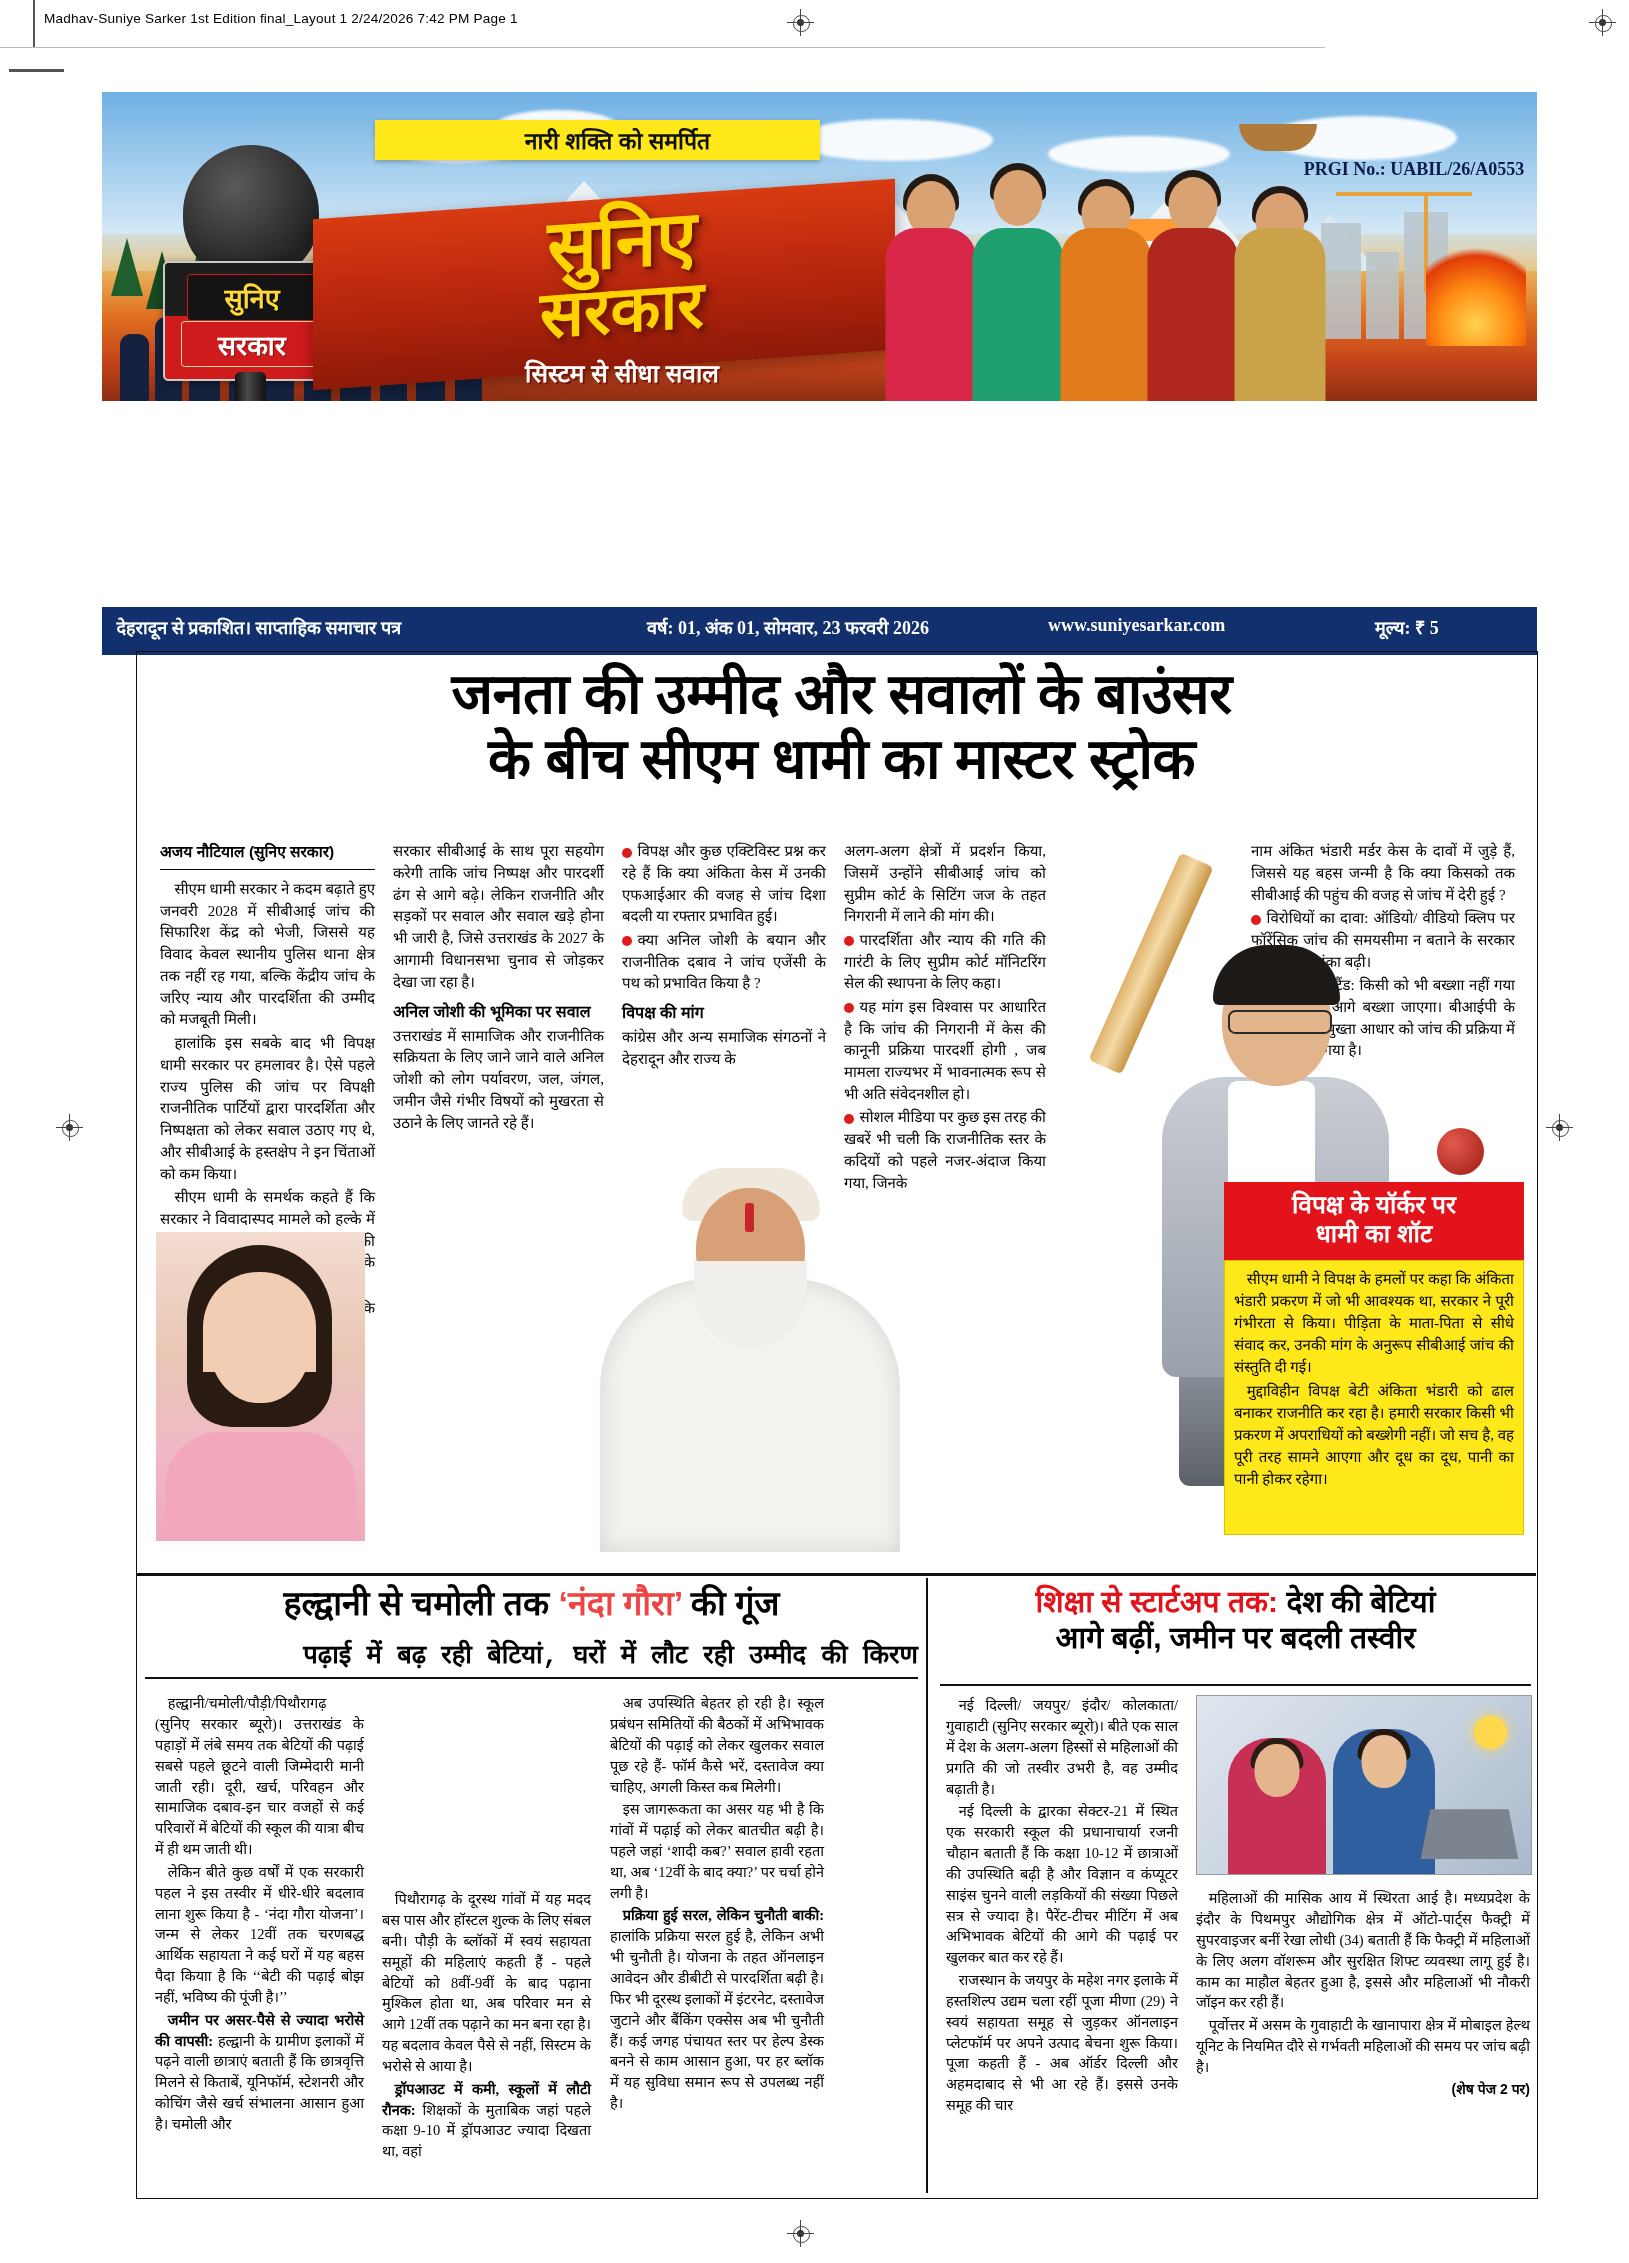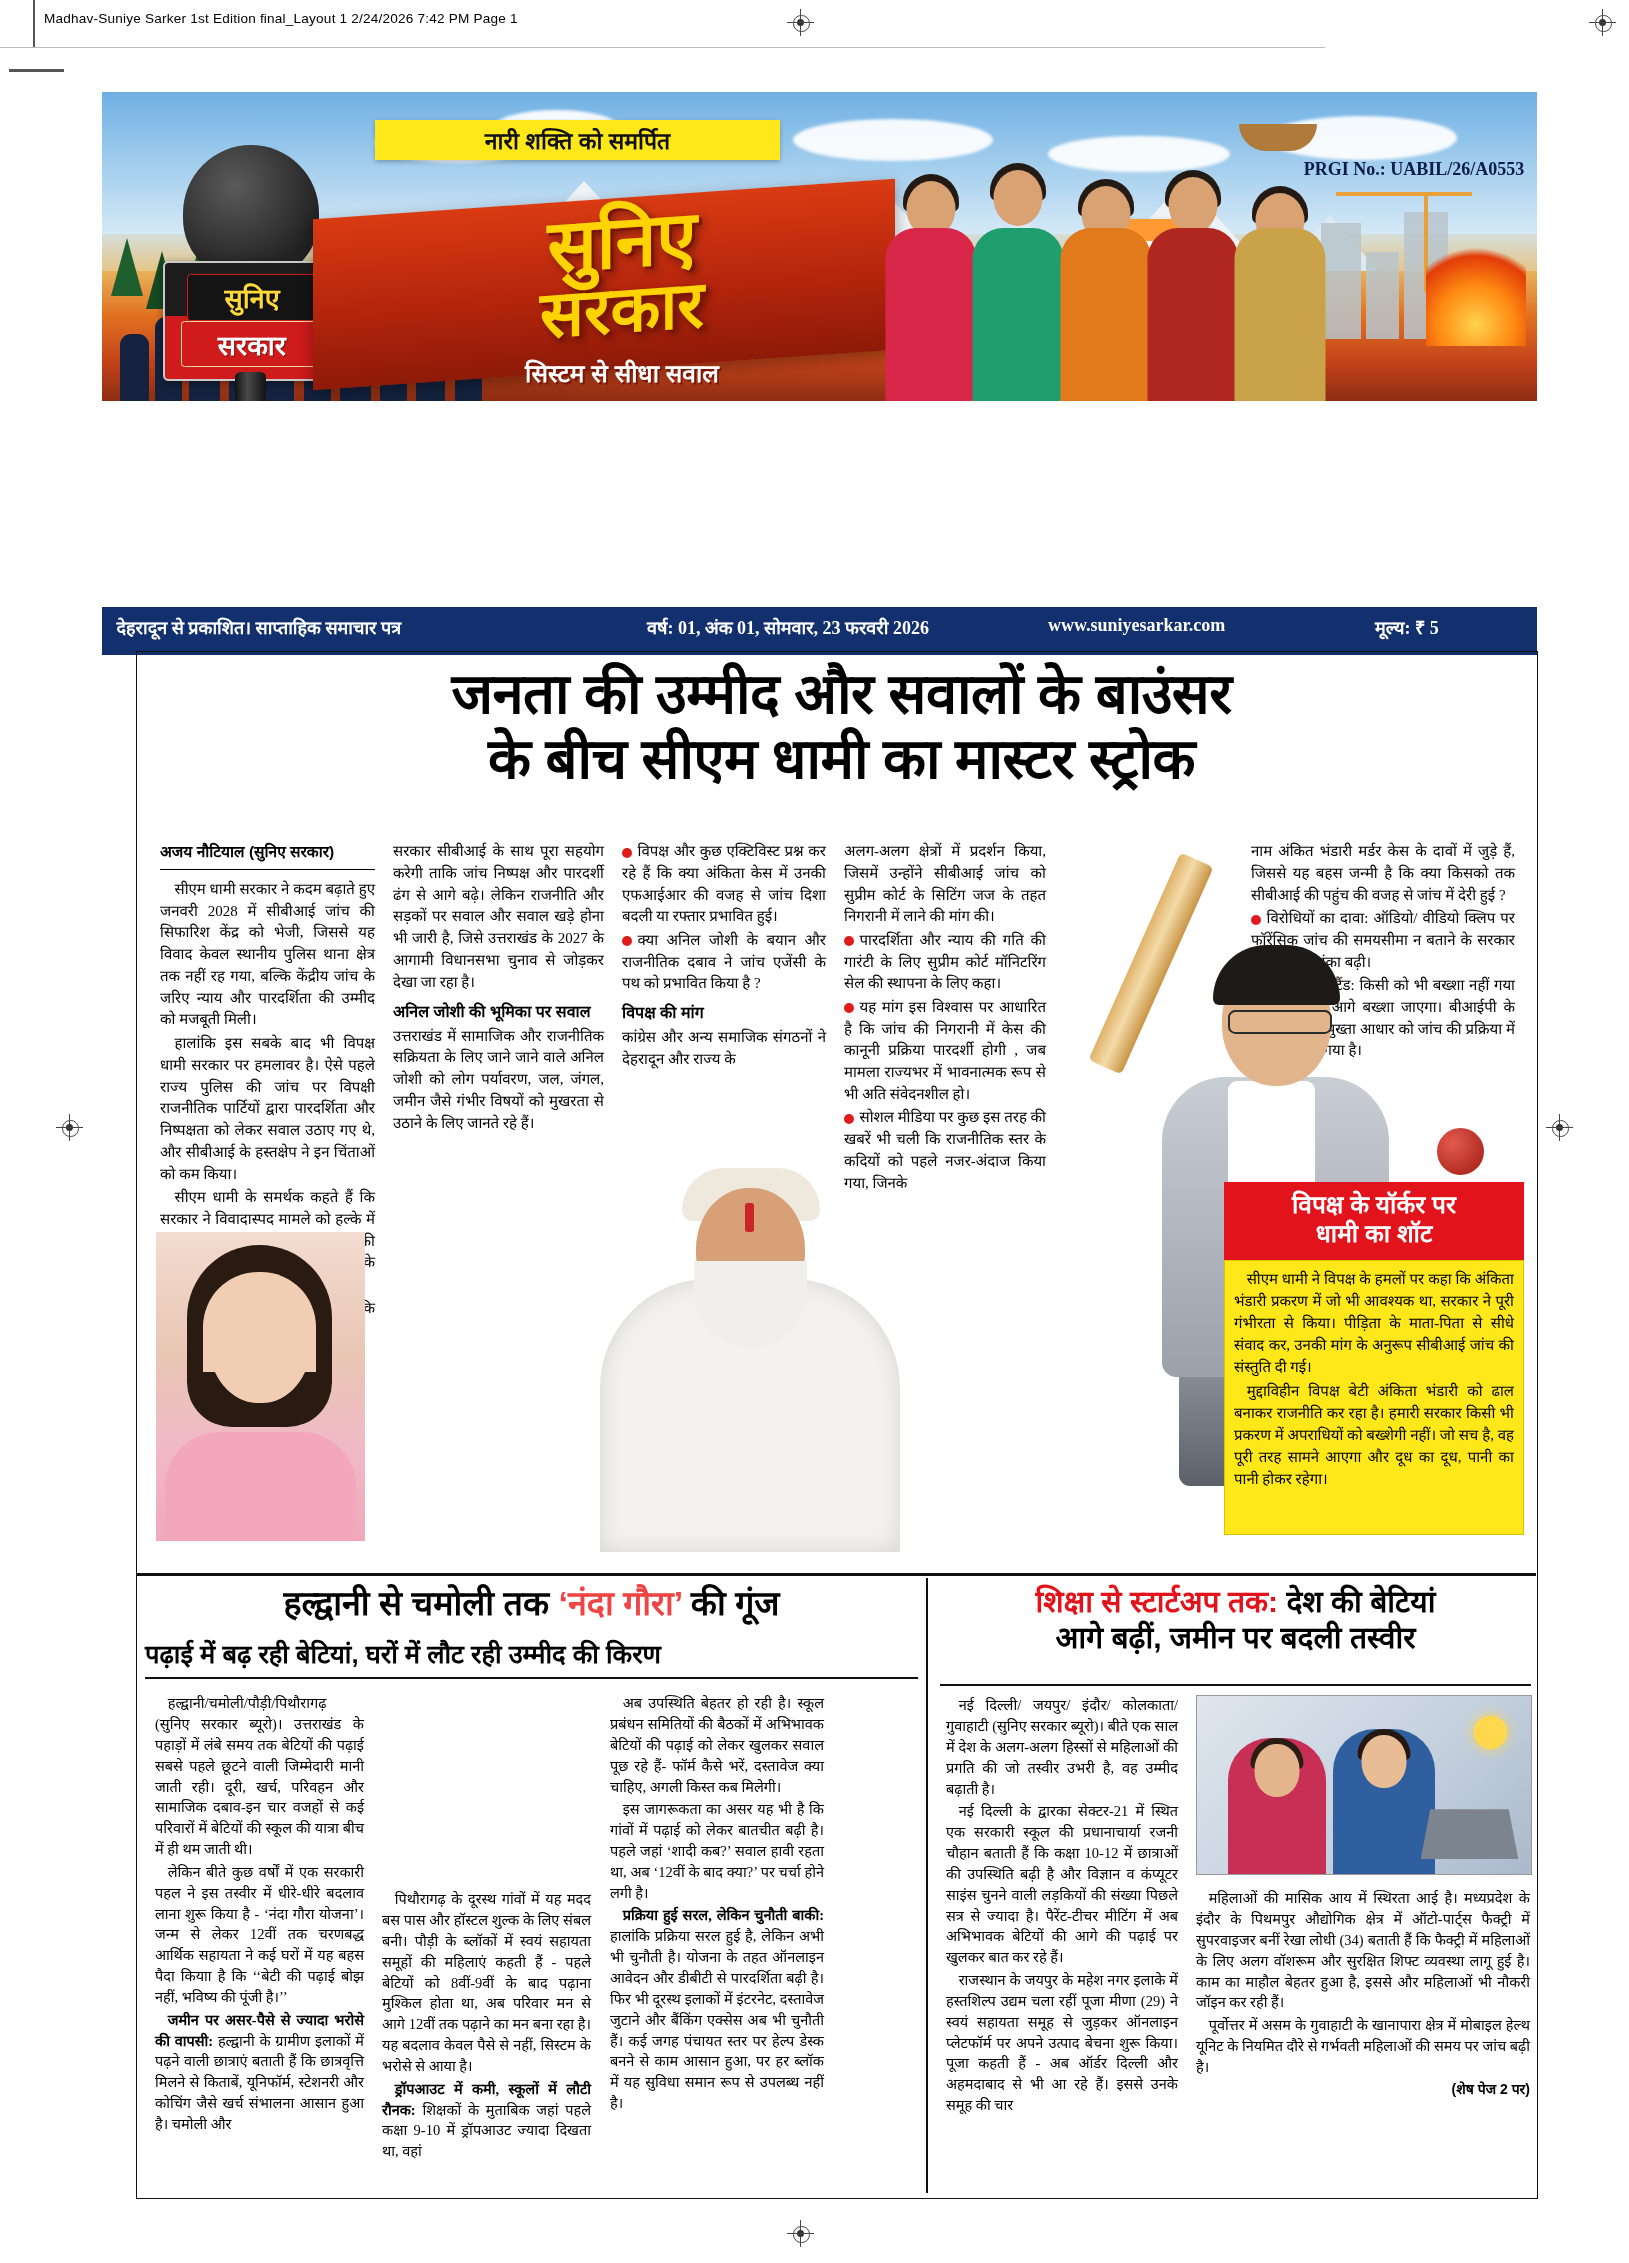--- a/index.html
+++ b/index.html
@@ -49,21 +49,21 @@
   .mic-l1{position:absolute;left:22px;top:11px;width:129px;height:45px;background:#141414;border:1.8px solid #cf1b1b;border-radius:3.6px;
     display:flex;align-items:center;justify-content:center;}
   .mic-l2{position:absolute;left:16.4px;top:58px;width:140px;height:44px;background:#cf1b1b;border:1.8px solid #f2dca0;border-radius:3.6px;
     display:flex;align-items:center;justify-content:center;}
   .mic-l1 span{font-family:"Liberation Sans",sans-serif;font-weight:bold;font-size:27px;color:#ffd93b;text-shadow:0.9px 0.9px 0 #000;}
   .mic-l2 span{font-family:"Liberation Sans",sans-serif;font-weight:bold;font-size:27px;color:#fff;text-shadow:0.9px 0.9px 0 #7d0d0d;}
   .mic-stick{position:absolute;left:78px;top:227px;width:31px;height:82px;background:linear-gradient(90deg,#111,#4a4a4a 40%,#111);border-radius:5.5px;}
 
   
   .ribbon{position:absolute;left:273px;top:28px;width:405px;height:40px;background:#ffe81a;
-     display:flex;align-items:center;justify-content:center;box-shadow:0 1.8px 4.5px rgba(0,0,0,.25);}
+     display:flex;align-items:center;justify-content:center;box-shadow:0 1.8px 4.5px rgba(0,0,0,.25);padding-left:40px;}
   .ribbon span{font-family:"Liberation Sans",sans-serif;font-weight:bold;font-size:23px;color:#111;}
   .prgi{position:absolute;right:12.7px;top:67px;font-family:"Liberation Serif",serif;font-weight:bold;font-size:18px;color:#0d1c4a;}
 
   
   .logo-band{position:absolute;left:211px;top:107px;width:582px;height:171px;transform:skewY(-4deg);
     background:linear-gradient(180deg,#d93b12 0%,#b5250c 55%,#8d1a08 100%);box-shadow:0 5.5px 16.4px rgba(0,0,0,.35);}
   .logo-main{position:absolute;left:238px;top:115px;width:564px;text-align:center;transform:skewY(-4deg);}
   .logo-main .l1{font-family:"Liberation Sans",sans-serif;font-weight:bold;font-size:73px;line-height:.96;color:#ffd300;
      text-shadow:2.7px 2.7px 0 #7c1406,4.5px 4.5px 9px rgba(0,0,0,.45);}
   .logo-main .l2{font-family:"Liberation Sans",sans-serif;font-weight:bold;font-size:65px;line-height:1;color:#ffd300;
@@ -150,22 +150,22 @@
   .callout .cb p{margin:0 0 1.8px;text-indent:12.7px;}
 
   
   .hr-main{position:absolute;left:136px;top:1573px;width:1400px;height:2.7px;background:#111;}
   .vdiv{position:absolute;left:926px;top:1578px;width:1.8px;height:615px;background:#111;}
 
   
   .bl-head{position:absolute;left:145px;top:1584px;width:773px;text-align:center;
      font-family:"Liberation Sans",sans-serif;font-weight:bold;font-size:34px;line-height:1.12;}
   .bl-head .red{color:#ef4444;text-align:center;}
-  .bl-sub{position:absolute;left:145px;top:1636px;width:773px;text-align:left;
-     font-family:Liberation Sans, sans-serif;font-weight:bold;font-size:25.5px;}
+  .bl-sub{position:absolute;left:145px;top:1636px;width:773px;text-align:right;
+     font-family:Liberation Mono, monospace;font-weight:bold;font-size:25.5px;}
   .bl-rule{position:absolute;left:145px;top:1677px;width:773px;height:1.8px;background:#111;}
   .blcols{position:absolute;left:155px;top:1693px;width:766px;height:491px;}
   .bc{position:absolute;top:0;font-size:14.5px;line-height:1.44;text-align:justify;}
   .bc p{margin:0 0 1.8px;text-indent:12.7px;}
   .bc1{left:0;width:209px;}
   .bc2{left:227px;width:209px;}
   .bc3{left:455px;width:214px;}
   .nanda{position:absolute;left:229px;top:7.3px;width:244px;height:189px;overflow:hidden;
      background:linear-gradient(135deg,#f7a23a,#e2641b 55%,#c13c10);}
   .nanda .man{position:absolute;left:11px;bottom:0;width:118px;height:164px;}

